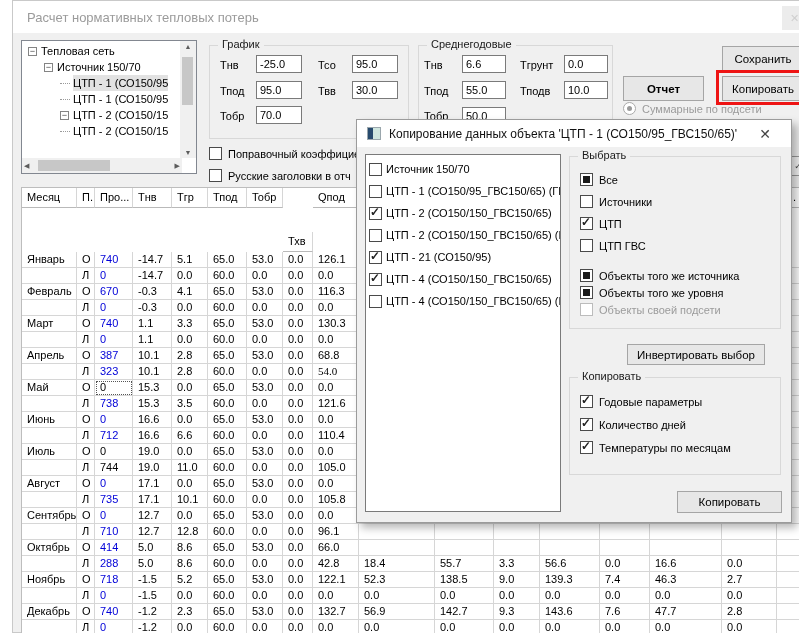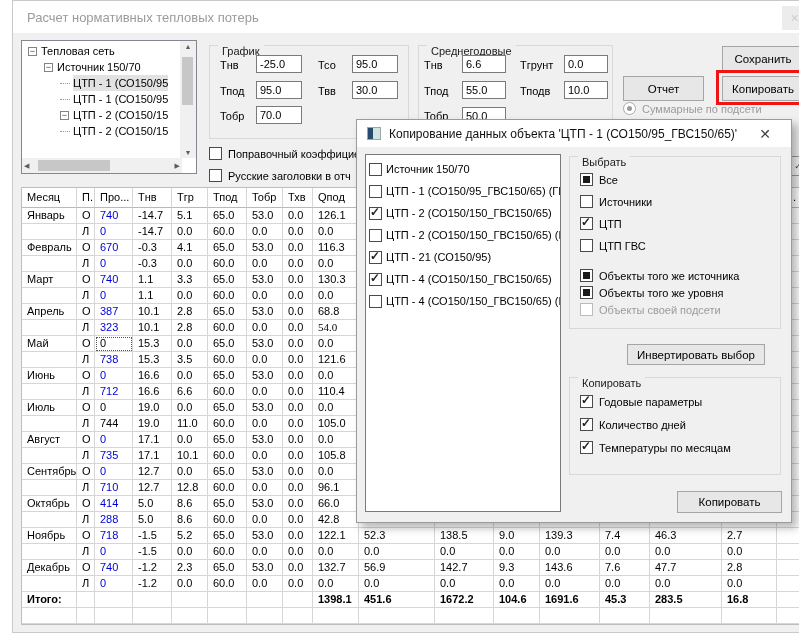--- a/index.html
+++ b/index.html
@@ -18,21 +18,21 @@
   .expbox { display:inline-block; width:9px; height:9px; border:1px solid #848484; background:#fff; line-height:7px; font-size:9px; text-align:center; margin-right:4px; flex:0 0 auto; color:#444; }
   .stub { display:inline-block; width:10px; border-top:1px dotted #9a9a9a; margin-right:3px; flex:0 0 auto; }
   .tlab { white-space:nowrap; }
   .sb-v { position:absolute; right:0; top:0; width:16px; height:117px; background:#f0f0f0; }
   .sb-h { position:absolute; left:0; bottom:0; width:160px; height:15px; background:#f0f0f0; }
   .sb-btn { position:absolute; color:#5c5c5c; font-size:7px; text-align:center; }
   .thumb { position:absolute; background:#c7c7c7; }
 
   
   .group { position:absolute; border:1px solid #d8d8d8; }
-  .group-label { position:absolute; top:-8px; left:8px; background:#f0f0f0; padding:0 4px; color:#1a1a1a;margin-top:7px; }
+  .group-label { position:absolute; top:-8px; left:8px; background:#f0f0f0; padding:0 4px; color:#1a1a1a; }
   .flabel { position:absolute; color:#000; }
   .tb { position:absolute; height:18px; border:1px solid #7a7a7a; background:#fff; font-family:"Liberation Sans",sans-serif; font-size:11px; padding:0 3px; color:#000; }
 
   
   .btn { position:absolute; background:#e7e7e7; border:1px solid #a5a5a5; font-family:"Liberation Sans",sans-serif; font-size:11.5px; color:#000; text-align:center; }
   .redbox { position:absolute; left:703px; top:69px; width:94px; height:35px; border:3px solid #ee1414; z-index:5; }
   .radio-row { position:absolute; left:610px; top:101px; display:flex; align-items:center; }
   .radio { width:13px; height:13px; border:1px solid #a9a9a9; border-radius:50%; background:#fff; position:relative; margin-right:6px; }
   .radio .dot { position:absolute; left:3px; top:3px; width:5px; height:5px; border-radius:50%; background:#9a9a9a; }
   .gray { color:#9b9b9b; }
@@ -138,21 +138,21 @@
     <input class="tb" style="left: 145px; top: 9px; width: 44px;" value="0.0">
     <span class="flabel" style="left:5px;top:39px;">Тпод</span>
     <input class="tb" style="left: 43px; top: 35px; width: 44px;" value="55.0">
     <span class="flabel" style="left:101px;top:39px;">Тподв</span>
     <input class="tb" style="left: 145px; top: 35px; width: 44px;" value="10.0">
     <span class="flabel" style="left:5px;top:64px;">Тобр</span>
     <input class="tb" style="left: 43px; top: 61px; width: 44px;" value="50.0">
   </div>
 
   <button class="btn" style="left:709px;top:45px;width:82px;height:25px;">Сохранить</button>
-  <button class="btn" style="left:610px;top:75px;width:81px;height:25px;">Отчет</button>
+  <button class="btn" style="left:610px;top:75px;width:81px;height:25px;font-weight:bold;">Отчет</button>
   <button class="btn" style="left:709px;top:75px;width:82px;height:25px;">Копировать</button>
   <div class="redbox"></div>
 
   <div class="radio-row">
     <span class="radio">
         <span class="dot"></span>
       </span>
     <span class="gray">Суммарные по подсети</span>
   </div>
 
@@ -169,21 +169,21 @@
 
   <div class="grid">
     <div class="g-row g-head" id="grid-head">
         <div class="g-cell" style="width: 55px;">Месяц</div>
         <div class="g-cell" style="width: 18px;">П..</div>
         <div class="g-cell" style="width: 38px;">Про...</div>
         <div class="g-cell" style="width: 39px;">Тнв</div>
         <div class="g-cell" style="width: 36px;">Тгр</div>
         <div class="g-cell" style="width: 39px;">Тпод</div>
         <div class="g-cell" style="width: 36px;">Тобр</div>
-        <div class="g-cell" style="width: 30px;">Тхв</div>
+        <div class="g-cell" style="width: 30px; margin-top: 44px;">Тхв</div>
         <div class="g-cell" style="width: 46px;">Qпод</div>
         <div class="g-cell" style="width: 76px;"></div>
         <div class="g-cell" style="width: 59px;"></div>
         <div class="g-cell" style="width: 46px;"></div>
         <div class="g-cell" style="width: 60px;"></div>
         <div class="g-cell" style="width: 50px;"></div>
         <div class="g-cell" style="width: 72px;"></div>
         <div class="g-cell" style="width: 55px;"></div>
         <div class="g-cell lastcol" style="width: 26px;">.</div>
       </div>

